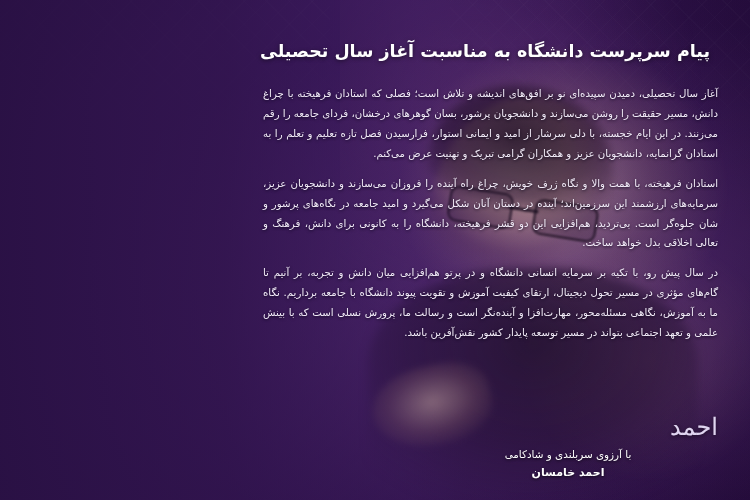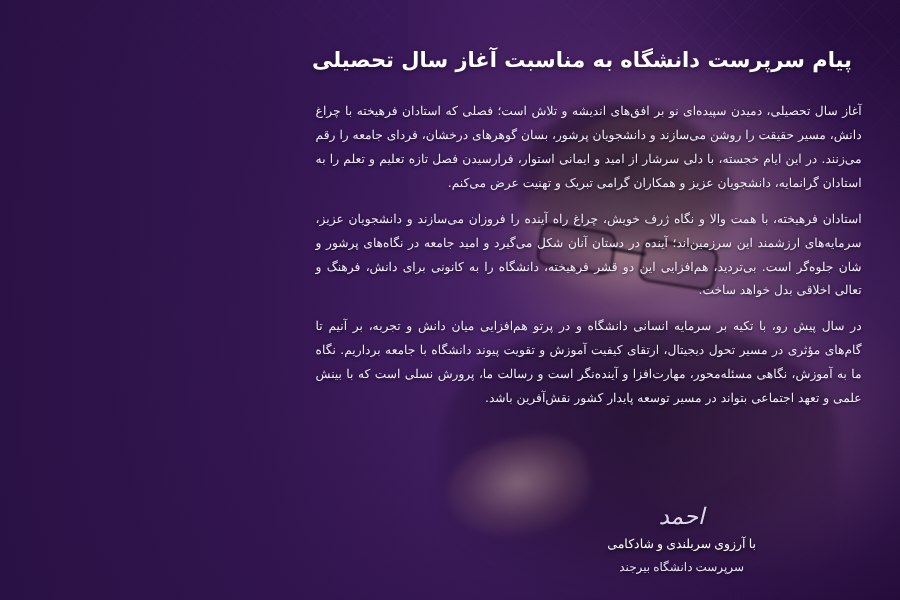--- a/index.html
+++ b/index.html
@@ -150,36 +150,35 @@
     margin: 0 0 10px 0;
   }
   .signature-block {
     position: absolute;
     right: 32px;
     bottom: 18px;
     width: 300px;
     text-align: center;
   }
   .sig-mark {
-    font-size: 19px;
+    font-size: 24px;
     line-height: 1.1;
     color: #efe6ff;
     opacity: 0.92;
-    font-style: italic;
     font-family: "DejaVu Serif", "Liberation Serif", serif;
     text-shadow: 0 1px 4px rgba(0,0,0,0.6);
     margin-bottom: 4px;
     letter-spacing: 1px;
+    text-align: right;
   }
   .sig-line {
     font-size: 10.4px;
     line-height: 1.75;
     color: #ffffff;
     text-shadow: 0 1px 3px rgba(0,0,0,0.7);
-    font-family: Liberation Serif, serif;
   }
   .sig-line.name {
     font-weight: bold;
     font-size: 11px;
   }
   .sig-line.role {
     font-size: 10px;
     color: #e9dcf7;
   }
 </style>
@@ -209,17 +208,17 @@
 
     <div class="body-text">
       <p>آغاز سال تحصیلی، دمیدن سپیده‌ای نو بر افق‌های اندیشه و تلاش است؛ فصلی که استادان فرهیخته با چراغ دانش، مسیر حقیقت را روشن می‌سازند و دانشجویان پرشور، بسان گوهرهای درخشان، فردای جامعه را رقم می‌زنند. در این ایام خجسته، با دلی سرشار از امید و ایمانی استوار، فرارسیدن فصل تازه تعلیم و تعلم را به استادان گرانمایه، دانشجویان عزیز و همکاران گرامی تبریک و تهنیت عرض می‌کنم.</p>
       <p>استادان فرهیخته، با همت والا و نگاه ژرف خویش، چراغ راه آینده را فروزان می‌سازند و دانشجویان عزیز، سرمایه‌های ارزشمند این سرزمین‌اند؛ آینده در دستان آنان شکل می‌گیرد و امید جامعه در نگاه‌های پرشور و شان جلوه‌گر است. بی‌تردید، هم‌افزایی این دو قشر فرهیخته، دانشگاه را به کانونی برای دانش، فرهنگ و تعالی اخلاقی بدل خواهد ساخت.</p>
       <p>در سال پیش رو، با تکیه بر سرمایه انسانی دانشگاه و در پرتو هم‌افزایی میان دانش و تجربه، بر آنیم تا گام‌های مؤثری در مسیر تحول دیجیتال، ارتقای کیفیت آموزش و تقویت پیوند دانشگاه با جامعه برداریم. نگاه ما به آموزش، نگاهی مسئله‌محور، مهارت‌افزا و آینده‌نگر است و رسالت ما، پرورش نسلی است که با بینش علمی و تعهد اجتماعی بتواند در مسیر توسعه پایدار کشور نقش‌آفرین باشد.</p>
     </div>
 
     <div class="signature-block">
       <div class="sig-mark">احمد</div>
       <div class="sig-line">با آرزوی سربلندی و شادکامی</div>
-      <div class="sig-line role">سرپرست دانشگاه بیرجند</div>
+      <div class="sig-line name">احمد خامسان</div>
     </div>
 
   </div>
 </div>
 
 </body></html>

